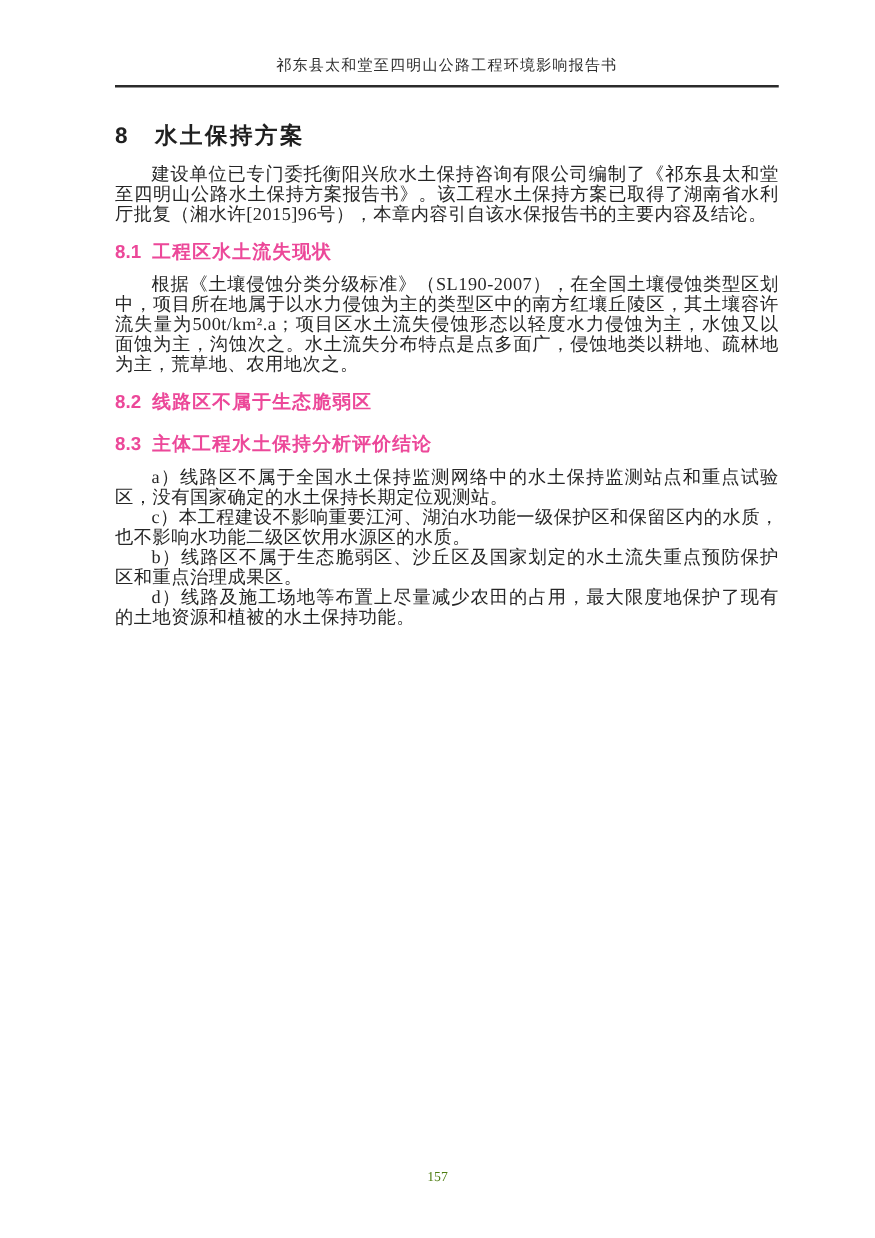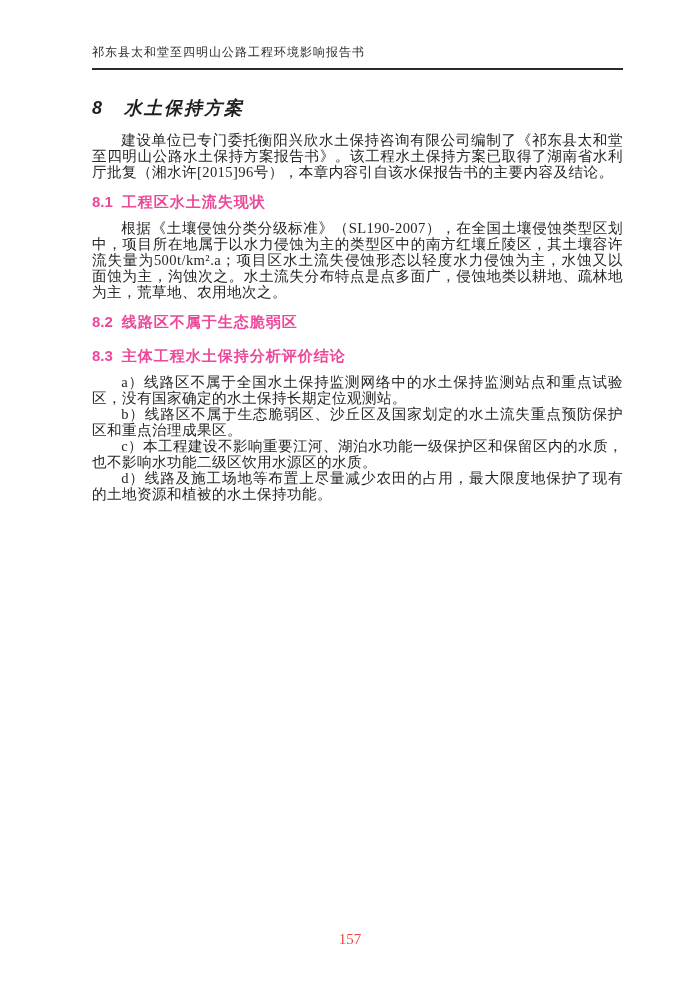--- a/index.html
+++ b/index.html
@@ -15,38 +15,37 @@
     width: 700px;
     height: 990px;
     background: #ffffff;
     color: #232323;
     font-family: "Liberation Serif", "DejaVu Serif", serif;
     box-sizing: border-box;
     padding-top: 44px;
   }
   .page-header {
     margin: 0 77px 0 92px;
-    text-align: left;
+    text-align: center;
     font-size: 12px;
     letter-spacing: 1px;
     color: #2e2e2e;
     padding-bottom: 7px;
     border-bottom: 2px solid #2b2b2b;
   }
   .content {
     margin: 0 77px 0 92px;
   }
   h1.chapter-heading {
     font-family: "Liberation Sans", "DejaVu Sans", sans-serif;
     font-weight: 700;
     font-size: 18px;
     color: #1f1f1f;
     margin: 26px 0 12px 0;
     letter-spacing: 2px;
-    font-style: italic;
   }
   h1.chapter-heading .chapter-number {
     margin-right: 22px;
     letter-spacing: 0;
   }
   h2.section-heading {
     font-family: "Liberation Sans", "DejaVu Sans", sans-serif;
     font-weight: 700;
     font-size: 15px;
     color: #ec4899;
@@ -67,22 +66,22 @@
     text-indent: 2em;
     color: #262626;
     letter-spacing: 0.4px;
   }
   .page-footer {
     position: absolute;
     bottom: 42px;
     left: 0;
     width: 100%;
     text-align: center;
-    font-size: 15px;
-    color: #ef4444;
+    font-size: 11px;
+    color: #4d7c0f;
   }
 </style>
 </head>
 <body>
 
 <div class="page">
 
   <div class="page-header">
     <span>祁东县太和堂至四明山公路工程环境影响报告书</span>
   </div>
@@ -101,22 +100,22 @@
     <p class="body-paragraph">根据《土壤侵蚀分类分级标准》（SL190-2007），在全国土壤侵蚀类型区划中，项目所在地属于以水力侵蚀为主的类型区中的南方红壤丘陵区，其土壤容许流失量为500t/km².a；项目区水土流失侵蚀形态以轻度水力侵蚀为主，水蚀又以面蚀为主，沟蚀次之。水土流失分布特点是点多面广，侵蚀地类以耕地、疏林地为主，荒草地、农用地次之。</p>
 
     <h2 class="section-heading">
       <span class="section-number">8.2</span><span>线路区不属于生态脆弱区</span>
     </h2>
 
     <h2 class="section-heading">
       <span class="section-number">8.3</span><span>主体工程水土保持分析评价结论</span>
     </h2>
     <p class="body-paragraph">a）线路区不属于全国水土保持监测网络中的水土保持监测站点和重点试验区，没有国家确定的水土保持长期定位观测站。</p>
+    <p class="body-paragraph">c）本工程建设不影响重要江河、湖泊水功能一级保护区和保留区内的水质，也不影响水功能二级区饮用水源区的水质。</p>
     <p class="body-paragraph">b）线路区不属于生态脆弱区、沙丘区及国家划定的水土流失重点预防保护区和重点治理成果区。</p>
-    <p class="body-paragraph">c）本工程建设不影响重要江河、湖泊水功能一级保护区和保留区内的水质，也不影响水功能二级区饮用水源区的水质。</p>
     <p class="body-paragraph">d）线路及施工场地等布置上尽量减少农田的占用，最大限度地保护了现有的土地资源和植被的水土保持功能。</p>
 
   </div>
 
   <div class="page-footer">
     <span>157</span>
   </div>
 
 </div>
 

